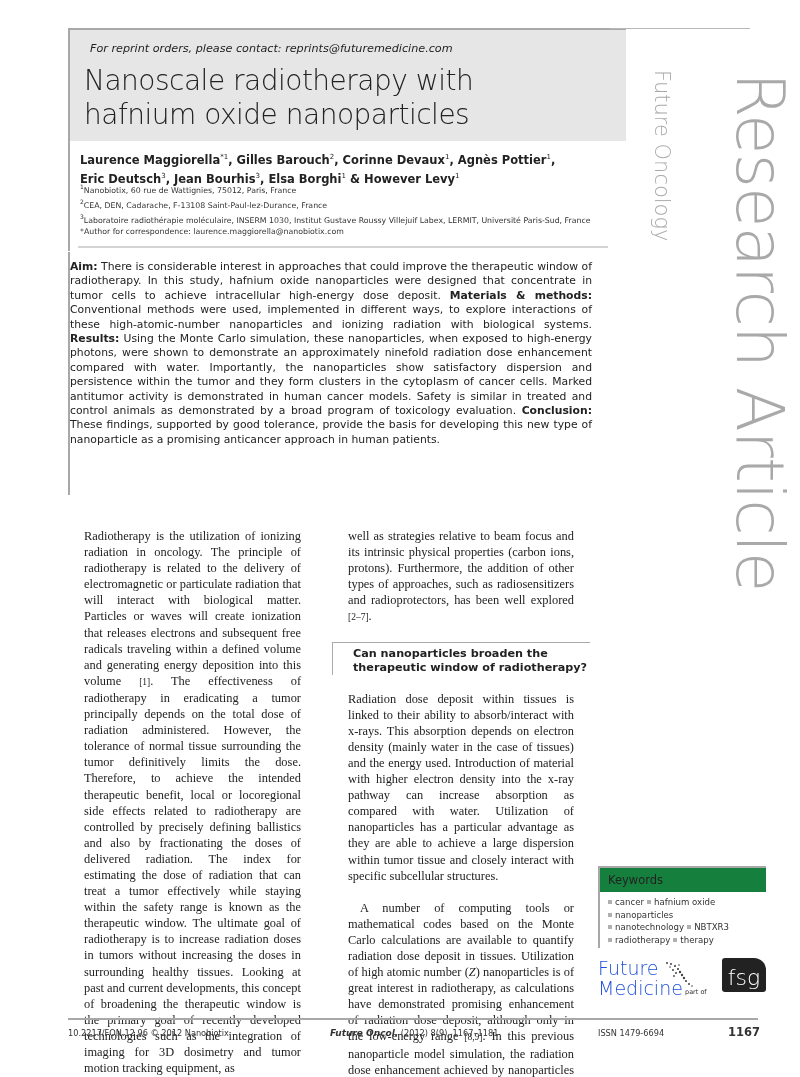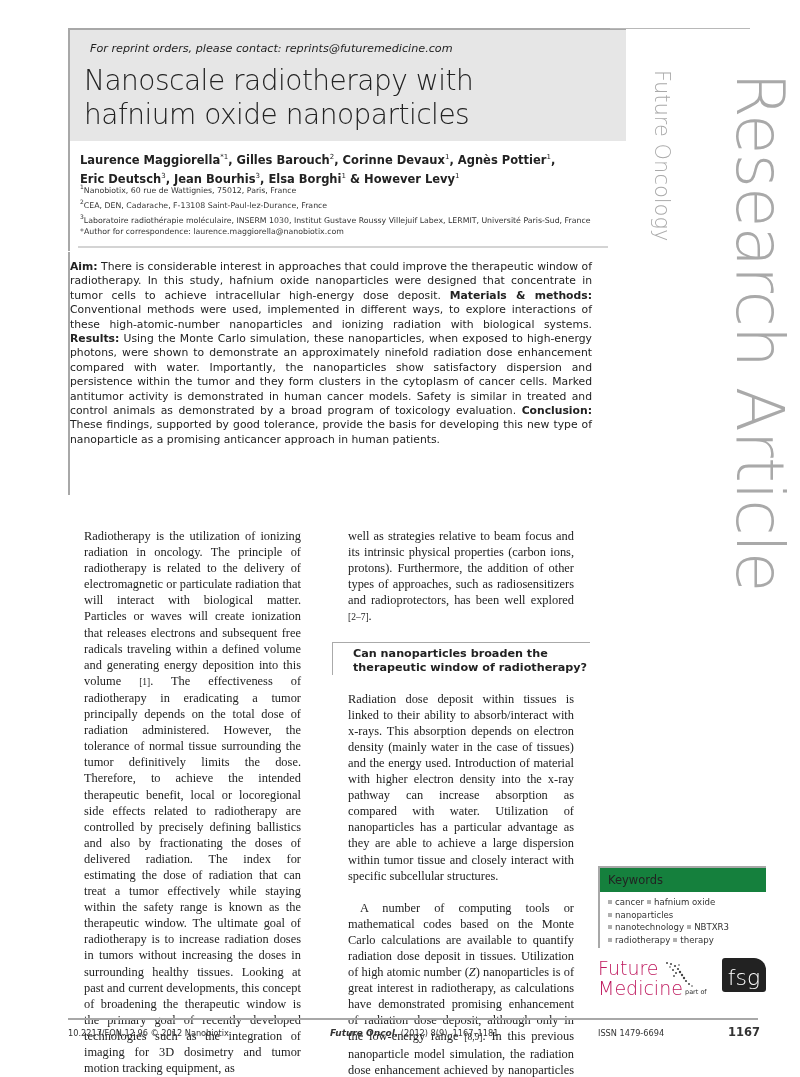--- a/index.html
+++ b/index.html
@@ -54,21 +54,21 @@
 
   
   .kw-box { position: absolute; left: 598px; top: 866px; width: 168px; height: 82px; border-top: 2px solid #a8a8a8; border-left: 2px solid #a8a8a8; box-sizing: border-box; }
   .kw-title { background: #15803d; height: 24px; line-height: 24px; padding-left: 8px; font-family: "DejaVu Sans", sans-serif; font-size: 11.5px; color: #222; }
   .kw-list { padding: 4px 0 0 8px; font-family: "DejaVu Sans", sans-serif; font-size: 8.6px; line-height: 12.5px; color: #333; }
   .kw-bullet { display: inline-block; width: 4px; height: 4px; background: #b0b0b0; margin: 0 3px 1px 0; vertical-align: middle; }
   .kw-item { margin-right: 3px; text-align: right; }
 
   
   .logo { position: absolute; left: 598px; top: 958px; width: 170px; height: 50px; }
-  .logo-text { position: absolute; left: 0; top: 0; font-family: "DejaVu Sans", sans-serif; font-weight: 300; font-size: 19px; line-height: 20px; color: #be185d; }
+  .logo-text { position: absolute; left: 0; top: 0; font-family: "DejaVu Sans", sans-serif; font-weight: 300; font-size: 19px; line-height: 20px; color: #1d4ed8; }
   .logo-partof { position: absolute; left: 87px; top: 30px; font-family: "DejaVu Sans", sans-serif; font-size: 6.5px; color: #333; }
   .logo-dots { position: absolute; left: 63px; top: 2px; width: 34px; height: 28px; }
   .fsg { position: absolute; left: 124px; top: 0px; width: 44px; height: 34px; background: #222; border-radius: 3px 12px 3px 3px; color: #fff; font-family: "DejaVu Sans", sans-serif; font-size: 22px; line-height: 40px; text-align: center; font-weight: 300; }
 
   
   .footer-line { position: absolute; left: 68px; top: 1018px; width: 690px; height: 2px; background: #a8a8a8; }
   .footer { position: absolute; top: 1028px; font-family: "DejaVu Sans", sans-serif; font-size: 8.2px; color: #333; text-align: right; }
   .f-doi { left: 68px; }
   .f-journal { left: 330px; }
   .f-journal b { font-style: italic; font-weight: bold; font-size: 9px; }

